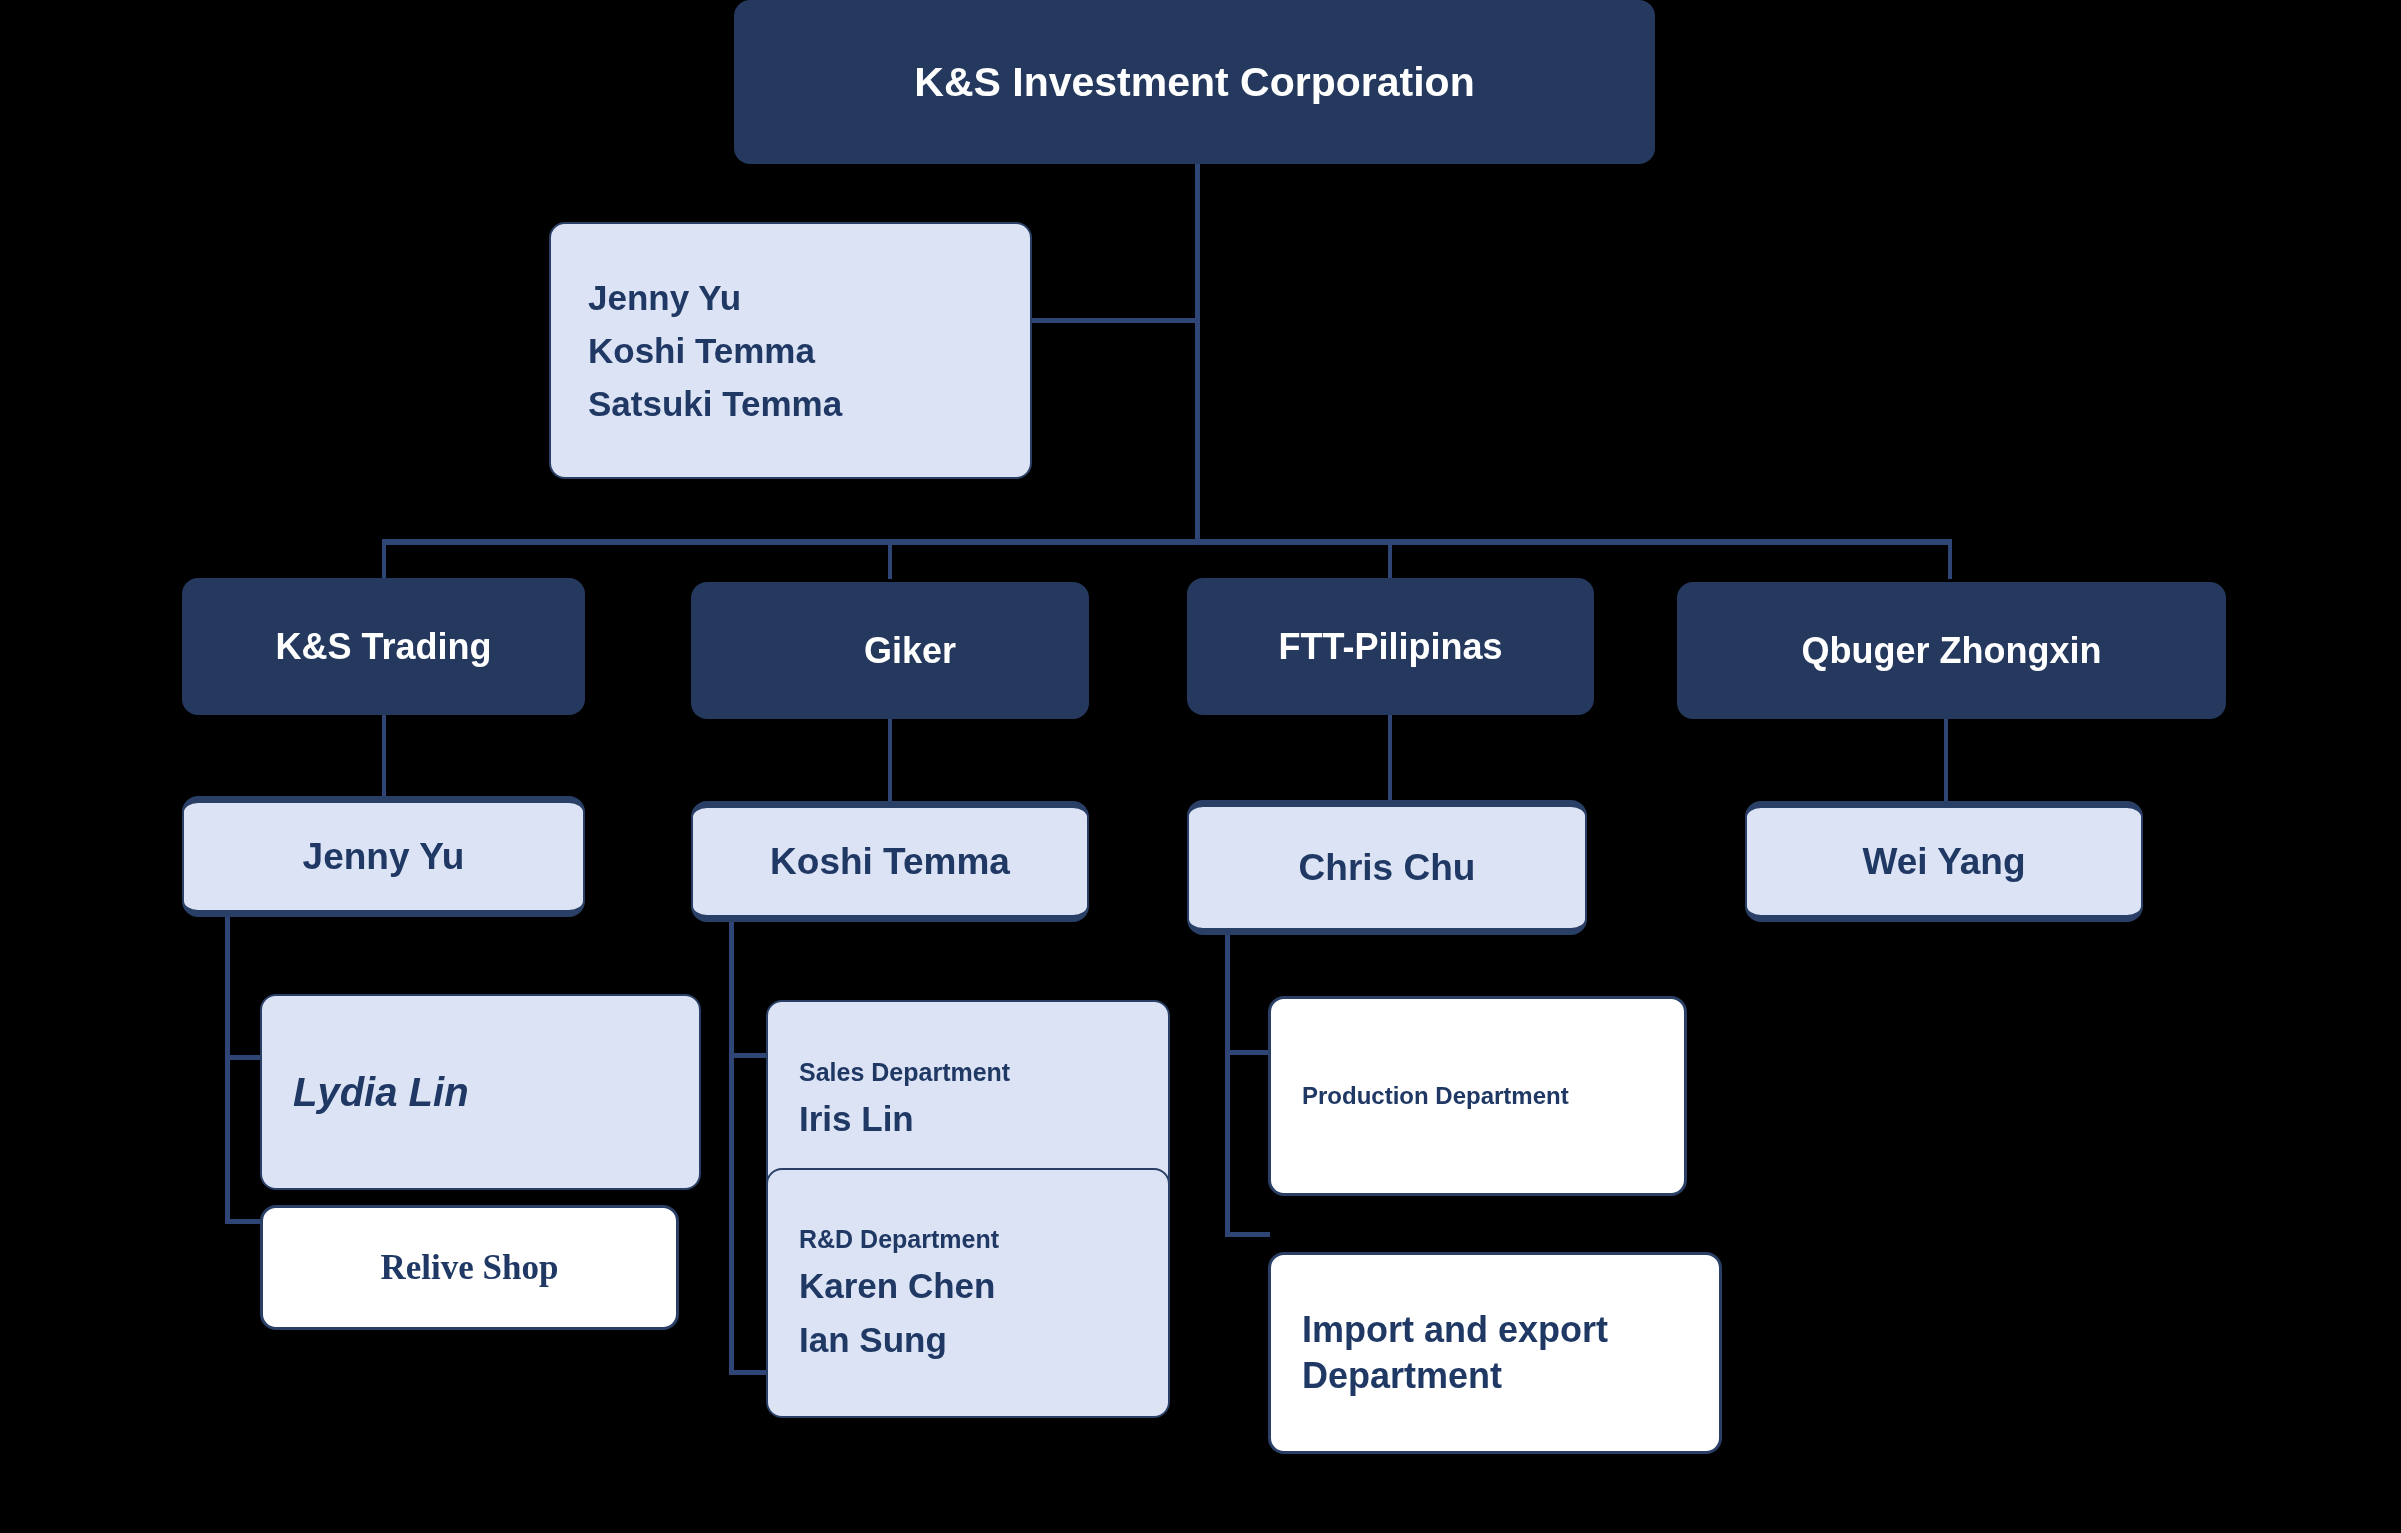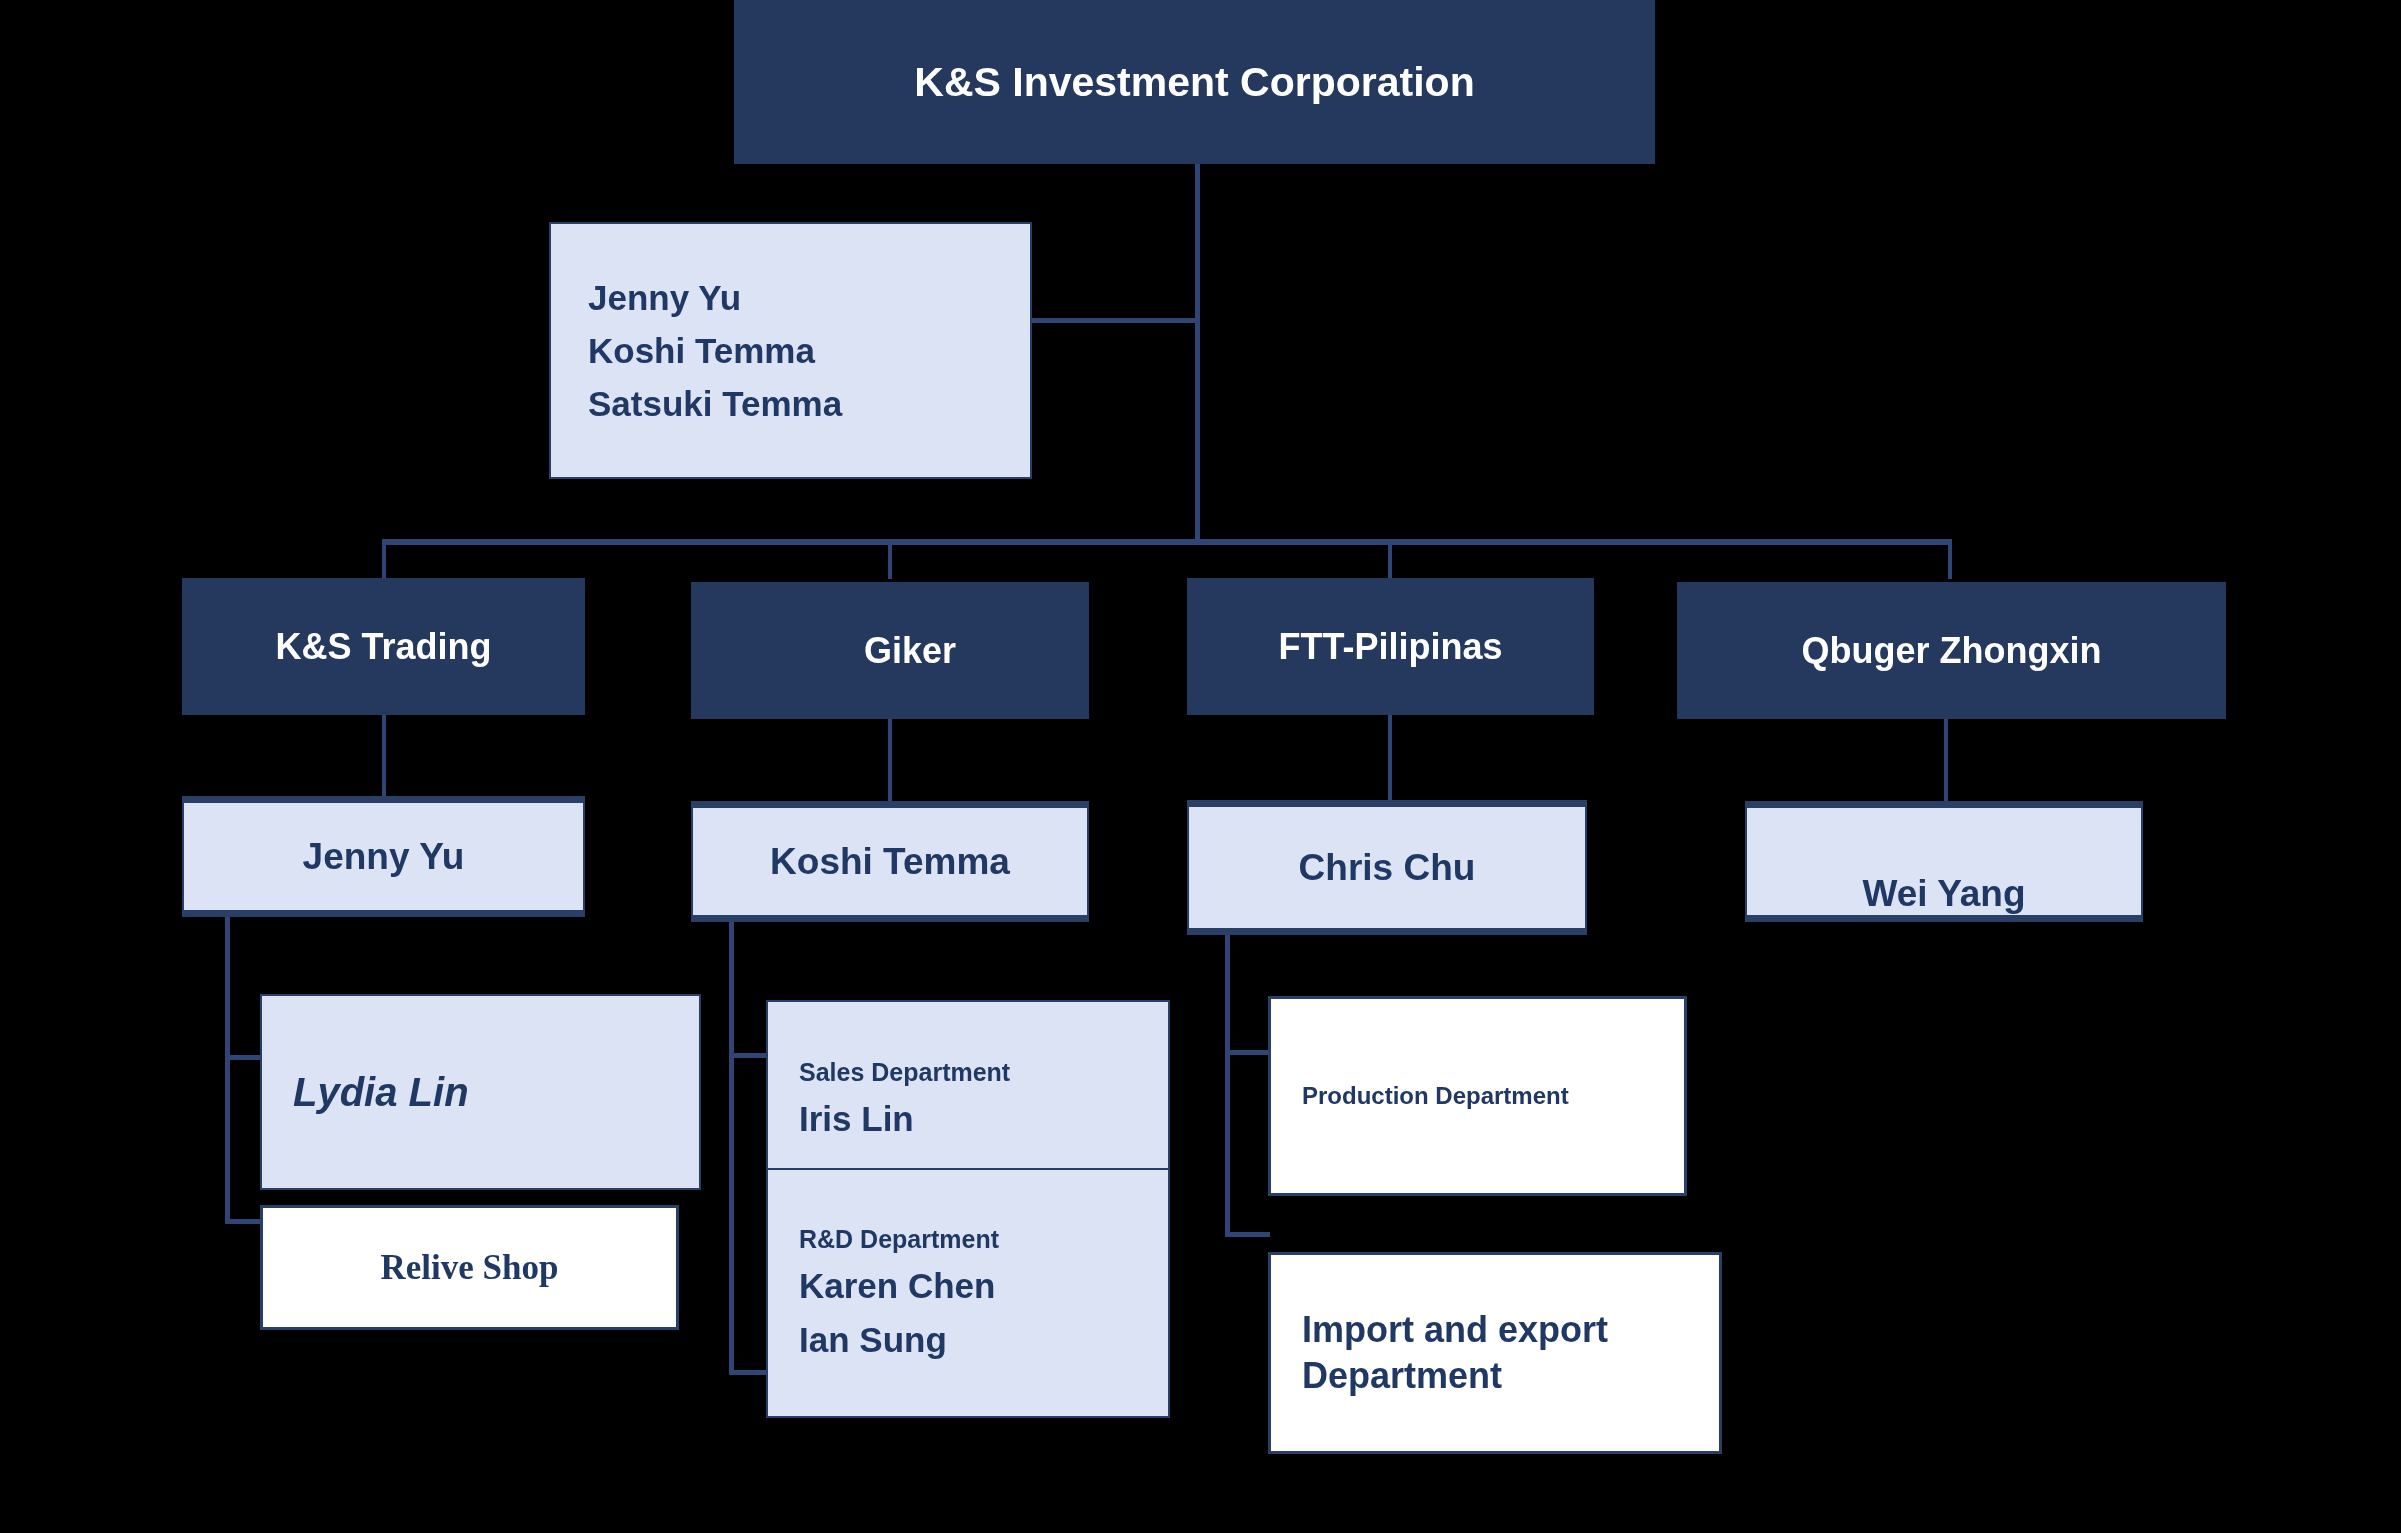--- a/index.html
+++ b/index.html
@@ -14,20 +14,21 @@
     background: #000000;
     overflow: hidden;
     font-family: "Liberation Sans", sans-serif;
   }
   .box {
     position: absolute;
     box-sizing: border-box;
     display: flex;
     flex-direction: column;
     justify-content: center;
+    border-radius: 16px;
   }
   
   .box--solid {
     background: #25395F;
     color: #FFFFFF;
     align-items: center;
     text-align: center;
     font-weight: 700;
   }
   
@@ -136,21 +137,21 @@
   </div>
 
   <div class="box box--card" style="left:691px; top:801px; width:398px; height:121px; font-size:37px;">
     <span>Koshi Temma</span>
   </div>
 
   <div class="box box--card" style="left:1187px; top:800px; width:400px; height:135px; font-size:37px;">
     <span>Chris Chu</span>
   </div>
 
-  <div class="box box--card" style="left:1745px; top:801px; width:398px; height:121px; font-size:37px;justify-content:flex-end;">
+  <div class="box box--card" style="left:1745px; top:801px; width:398px; height:121px; font-size:37px;">
     <span>Wei Yang</span>
   </div>
 
   <div class="box box--light lines-tight" style="left:260px; top:994px; width:441px; height:196px; font-size:40px;font-style:italic;">
     <div class="line-row">Lydia Lin</div>
   </div>
 
   <div class="box box--white centered" style="left:260px; top:1205px; width:419px; height:125px; font-size:35px;font-family:Liberation Serif, serif;">
     <span>Relive Shop</span>
   </div>

